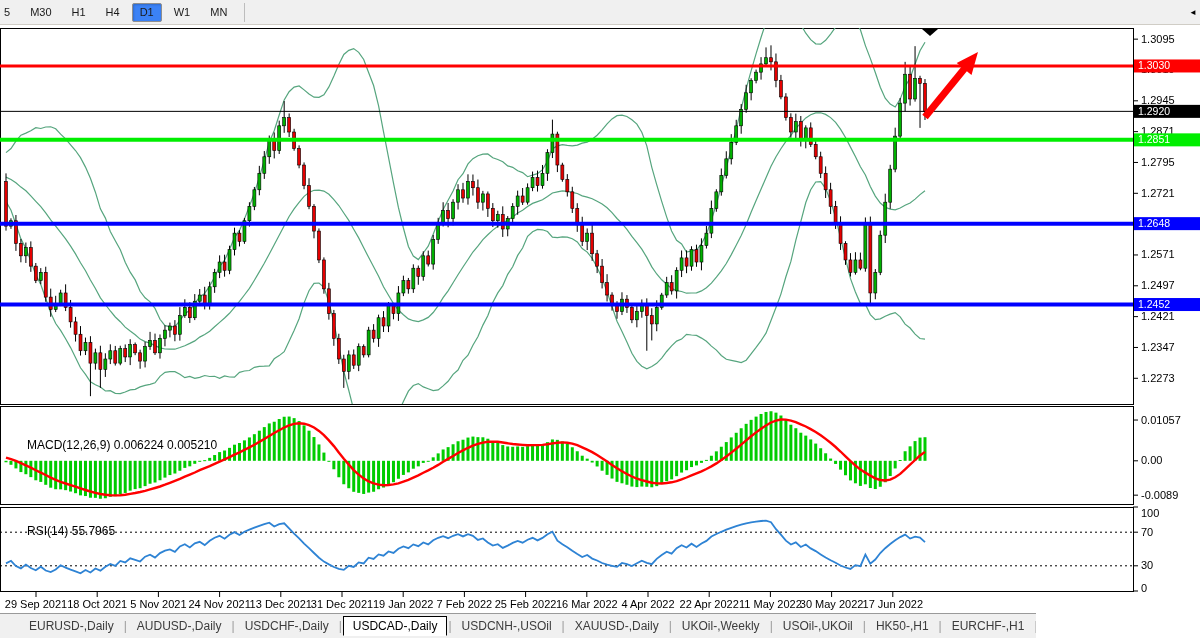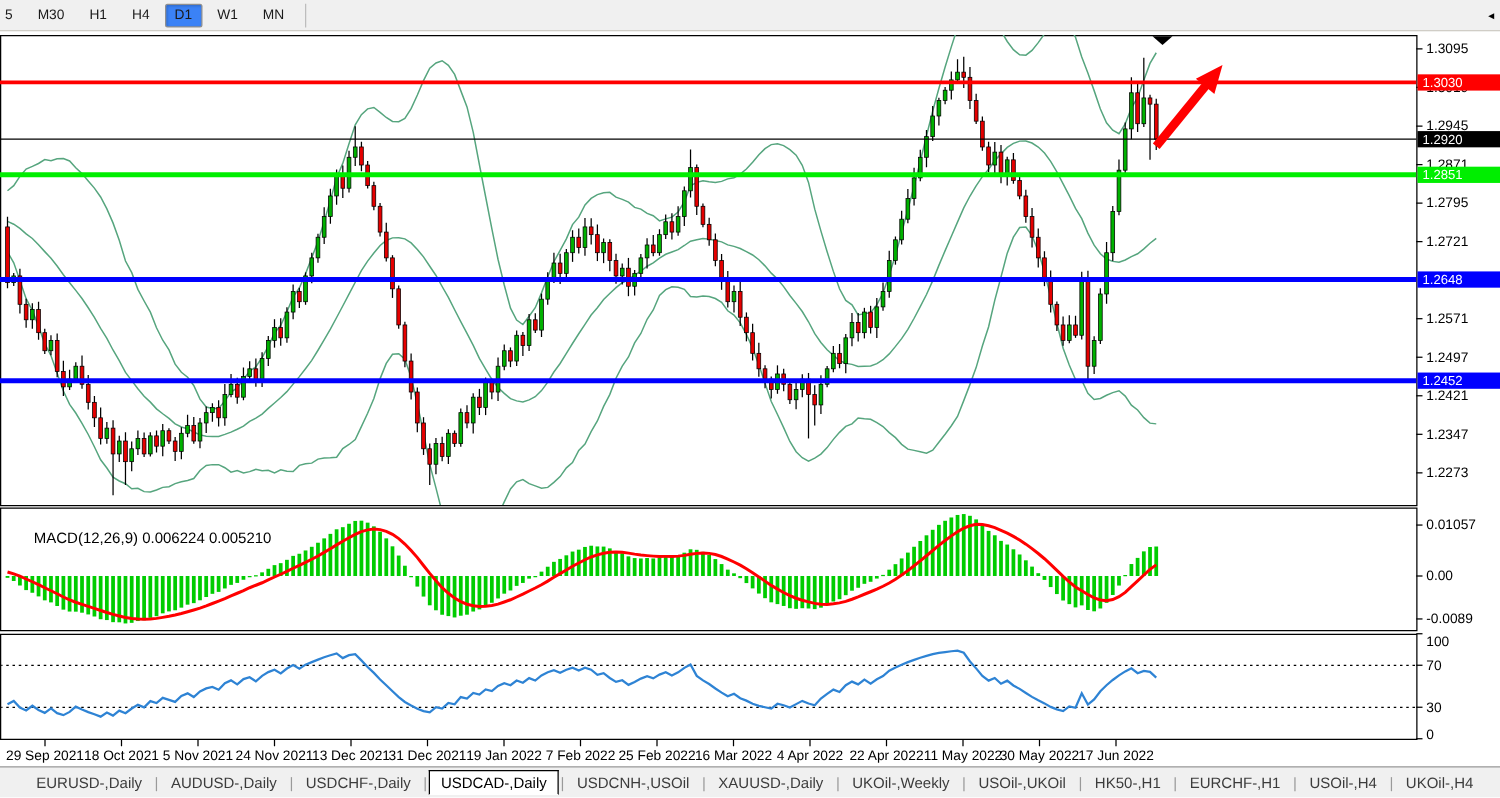--- a/index.html
+++ b/index.html
@@ -14,26 +14,26 @@
   .tf-btn.active{background:#3b82f6;border:1px solid #8f8f8f;border-radius:2px;padding:2px 7px;
     box-shadow:inset 1px 1px 2px rgba(0,0,0,0.18);}
   .tf-sep{width:1px;height:19px;background:#bdbdbd;margin:0 7px;}
 
   
   #chart-region{position:absolute;top:26px;left:0;width:1200px;height:586px;text-align:center;}
   #chart-svg{position:absolute;top:0;left:0;z-index:1;}
   .overlay-label{position:absolute;z-index:2;font-size:12px;color:#000;white-space:pre;pointer-events:none;}
   #title-label{top:5px;left:7px;}
   #title-label .tri{font-size:9px;margin-right:4px;vertical-align:1px;}
-  #macd-label{top:383px;left:7px;}
+  #macd-label{top:398px;left:7px;}
   #rsi-label{top:484px;left:7px;}
   svg text{font-family:"Liberation Sans",sans-serif;}
 
   
-  #tab-bar{position:absolute;bottom:0;left:0;width:1200px;height:25px;background:#f0f0f0;
+  #tab-bar{position:absolute;bottom:0;left:0;width:1036px;height:25px;background:#f0f0f0;
     border-top:1px solid #9a9a9a;display:flex;align-items:center;box-sizing:border-box;
     font-size:12px;color:#3c3c3c;padding-left:20px;overflow:hidden;}
   .tab{padding:3px 9px;cursor:pointer;white-space:nowrap;}
   .tab.active{background:#fff;border:1px solid #000;border-bottom:1px solid #fff;color:#000;padding:2px 9px;}
   .tab-sep{color:#9a9a9a;padding:0 1px;}
   #tab-scroll{position:absolute;right:3px;top:8px;font-size:8px;color:#000;cursor:pointer;z-index:3;}
 </style>
 </head>
 <body>
 
@@ -733,20 +733,23 @@
           <line x1="925" y1="91" x2="966.625110335892" y2="39.95033638050967" stroke="#ff0000" stroke-width="7"></line>
           <polygon points="978,26 971.5,49.1 956.7,37.0" fill="#ff0000"></polygon>
         </g>
       </svg>
 
 
     <div class="overlay-label" id="macd-label">
       <span>MACD(12,26,9)</span> <span>0.006224 0.005210</span>
     </div>
 
+    <div class="overlay-label" id="rsi-label">
+      <span>RSI(14)</span> <span>55.7965</span>
+    </div>
   </div>
 
   <div id="tab-bar">
       <span class="tab">EURUSD-,Daily</span>
       <span class="tab-sep">|</span>
       <span class="tab">AUDUSD-,Daily</span>
       <span class="tab-sep">|</span>
       <span class="tab">USDCHF-,Daily</span>
       <span class="tab-sep">|</span>
       <span class="tab active">USDCAD-,Daily</span>

